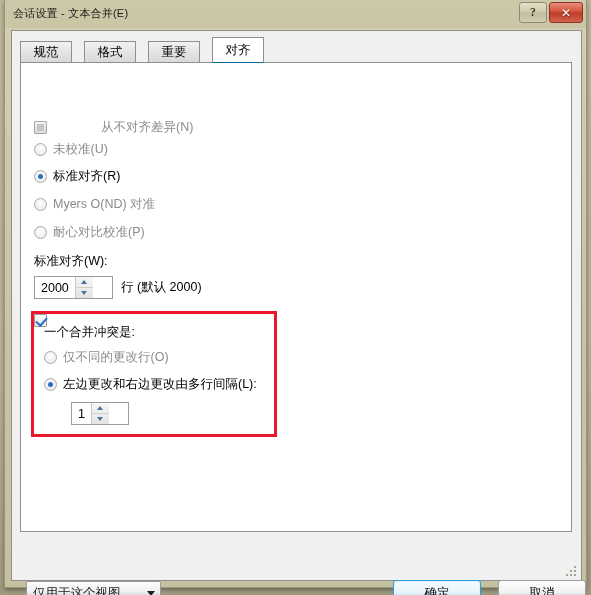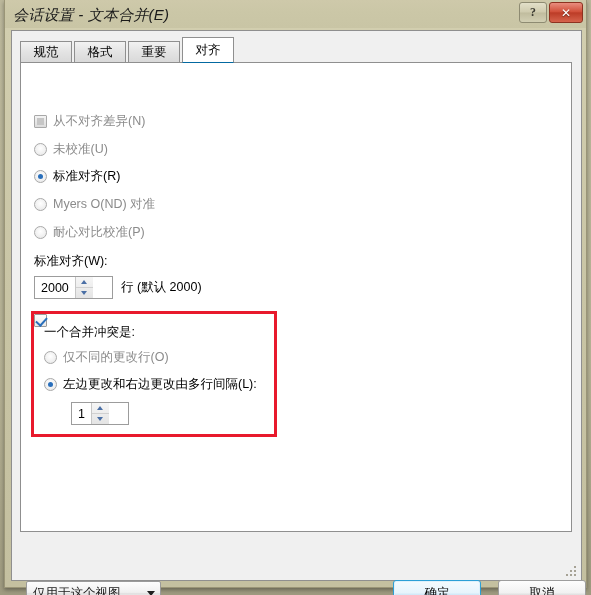--- a/index.html
+++ b/index.html
@@ -25,23 +25,22 @@
     border-top:none;
     box-sizing:border-box;
     box-shadow:0 2px 4px rgba(0,0,0,.35);
   }
   #titlebar{
     position:relative;height:28px;
     background:linear-gradient(180deg,#cec9aa 0%,#cbc7a7 40%,#c9c5a5 100%);
   }
   #title-text{
     position:absolute;left:8px;top:6px;
-    font-size:15px;color:#1a1a1a;white-space:nowrap;
+    font-size:11px;color:#1a1a1a;white-space:nowrap;
     letter-spacing:.2px;
-    font-style:italic;
   }
   .caption-btn{
     position:absolute;top:2px;height:21px;
     box-sizing:border-box;
     border:1px solid #8e8b72;
     border-radius:3px;
     display:flex;align-items:center;justify-content:center;
     font-size:12px;font-weight:bold;
     cursor:default;
   }
@@ -65,21 +64,21 @@
     border:1px solid #8f8f8f;
     box-sizing:border-box;
   }
   
   #tabstrip{
     position:absolute;left:8px;top:6px;height:26px;
     display:flex;align-items:flex-end;
   }
   .tab{
     height:22px;min-width:52px;
-    margin-right:2px;
+    margin-right:12px;
     padding:10px 9px;
     box-sizing:border-box;
     display:flex;align-items:center;justify-content:center;
     background:linear-gradient(180deg,#f2f2f2 0%,#e3e3e3 50%,#d8d8d8 100%);
     border:1px solid #8f8f8f;
     border-bottom:none;
     font-size:12.5px;
     color:#000;
     cursor:default;
     position:relative;
@@ -237,21 +236,21 @@
 
     <div id="tabstrip">
       <div class="tab">规范</div>
       <div class="tab">格式</div>
       <div class="tab">重要</div>
       <div class="tab active">对齐</div>
     </div>
 
     <div id="tabpage">
 
-      <div class="row" style="left:13px;top:50px;">
+      <div class="row" style="left:13px;top:56px;gap:48px;">
         <span class="cb off"></span>
         <span class="lbl dim">从不对齐差异(N)</span>
       </div>
 
       <div class="row" style="left:13px;top:78px;">
         <span class="rb"></span>
         <span class="lbl dim">未校准(U)</span>
       </div>
 
       <div class="row" style="left:13px;top:105px;">

